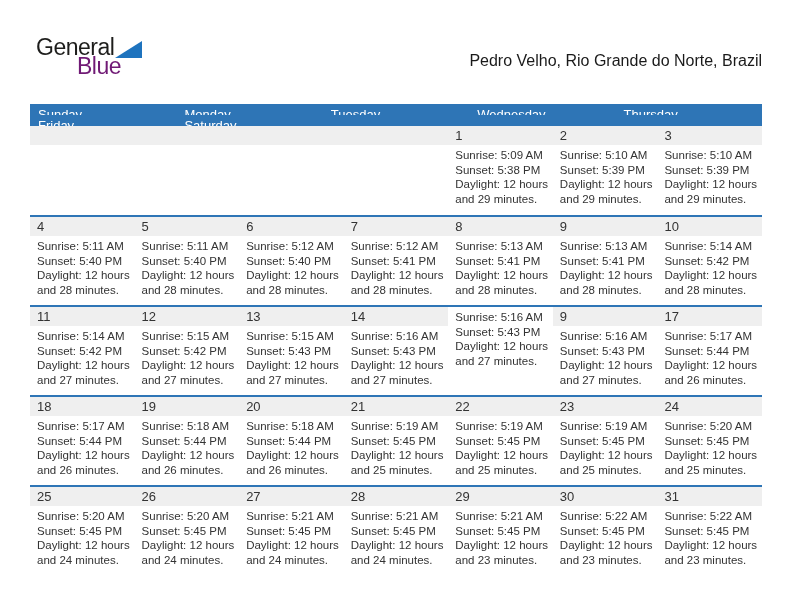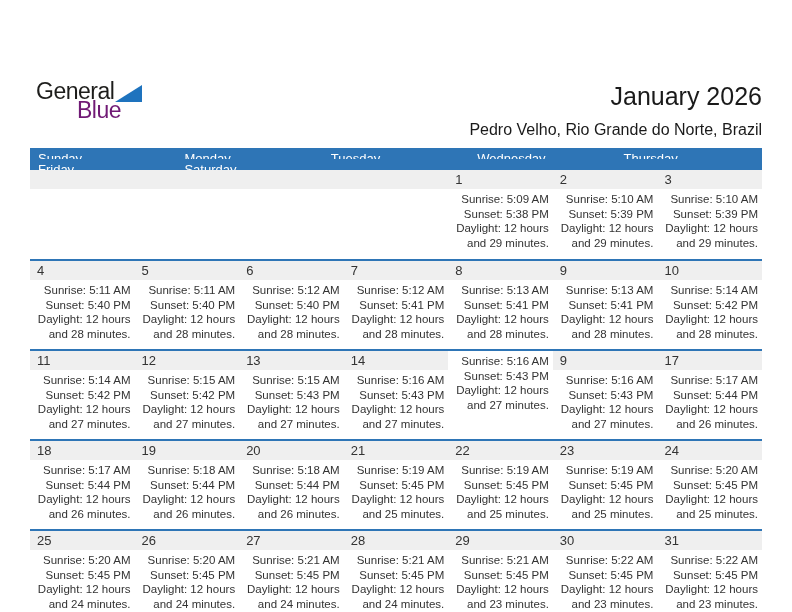--- a/index.html
+++ b/index.html
@@ -5,21 +5,21 @@
   * { box-sizing: border-box; }
   html, body { margin: 0; padding: 0; }
   body {
     width: 792px; height: 612px;
     background: #ffffff;
     font-family: "Liberation Sans", sans-serif;
     position: relative;
     overflow: hidden;
     color: #333333;
   }
-  .page { position: absolute; inset: 0; margin-top: 44px; }
+  .page { position: absolute; inset: 0; }
 
   
   .logo { position: absolute; left: 36px; top: 36px; }
   .logo-row { display: flex; align-items: flex-end; }
   .logo-general {
     font-size: 23px; letter-spacing: -0.5px;
     color: #1d1d1b; line-height: 1;
   }
   .logo-triangle {
     display: inline-block; width: 0; height: 0;
@@ -54,39 +54,38 @@
   }
   .week:first-child { border-top: none; height: 89px; }
   .cell { overflow: hidden; }
   .day-band {
     height: 19px; background: #efefef;
     font-size: 13px; color: #333333;
     padding: 2px 0 0 7px; line-height: 16px;
   }
   .cell-body {
     padding: 3px 4px 0 7px;
-    font-size: 11.5px; line-height: 14.5px; color: #333333; text-align: right;
+    font-size: 11.5px; line-height: 14.5px; color: #333333;
   }
   .cell-body div { white-space: nowrap; }
 </style>
 </head>
 <body>
 
 <div class="page">
 
   <div class="logo">
     <div class="logo-row">
       <span class="logo-general">General</span>
       <span class="logo-triangle"></span>
     </div>
     <div class="logo-blue">Blue</div>
   </div>
 
   <div class="titles">
-    <div class="month-title">January 2026</div>
     <div class="location">Pedro Velho, Rio Grande do Norte, Brazil</div>
   </div>
 
   <div class="calendar">
     <div class="weekday-row" id="weekday-row">
         <div class="weekday-cell">Sunday</div>
         <div class="weekday-cell">Monday</div>
         <div class="weekday-cell">Tuesday</div>
         <div class="weekday-cell">Wednesday</div>
         <div class="weekday-cell">Thursday</div>

